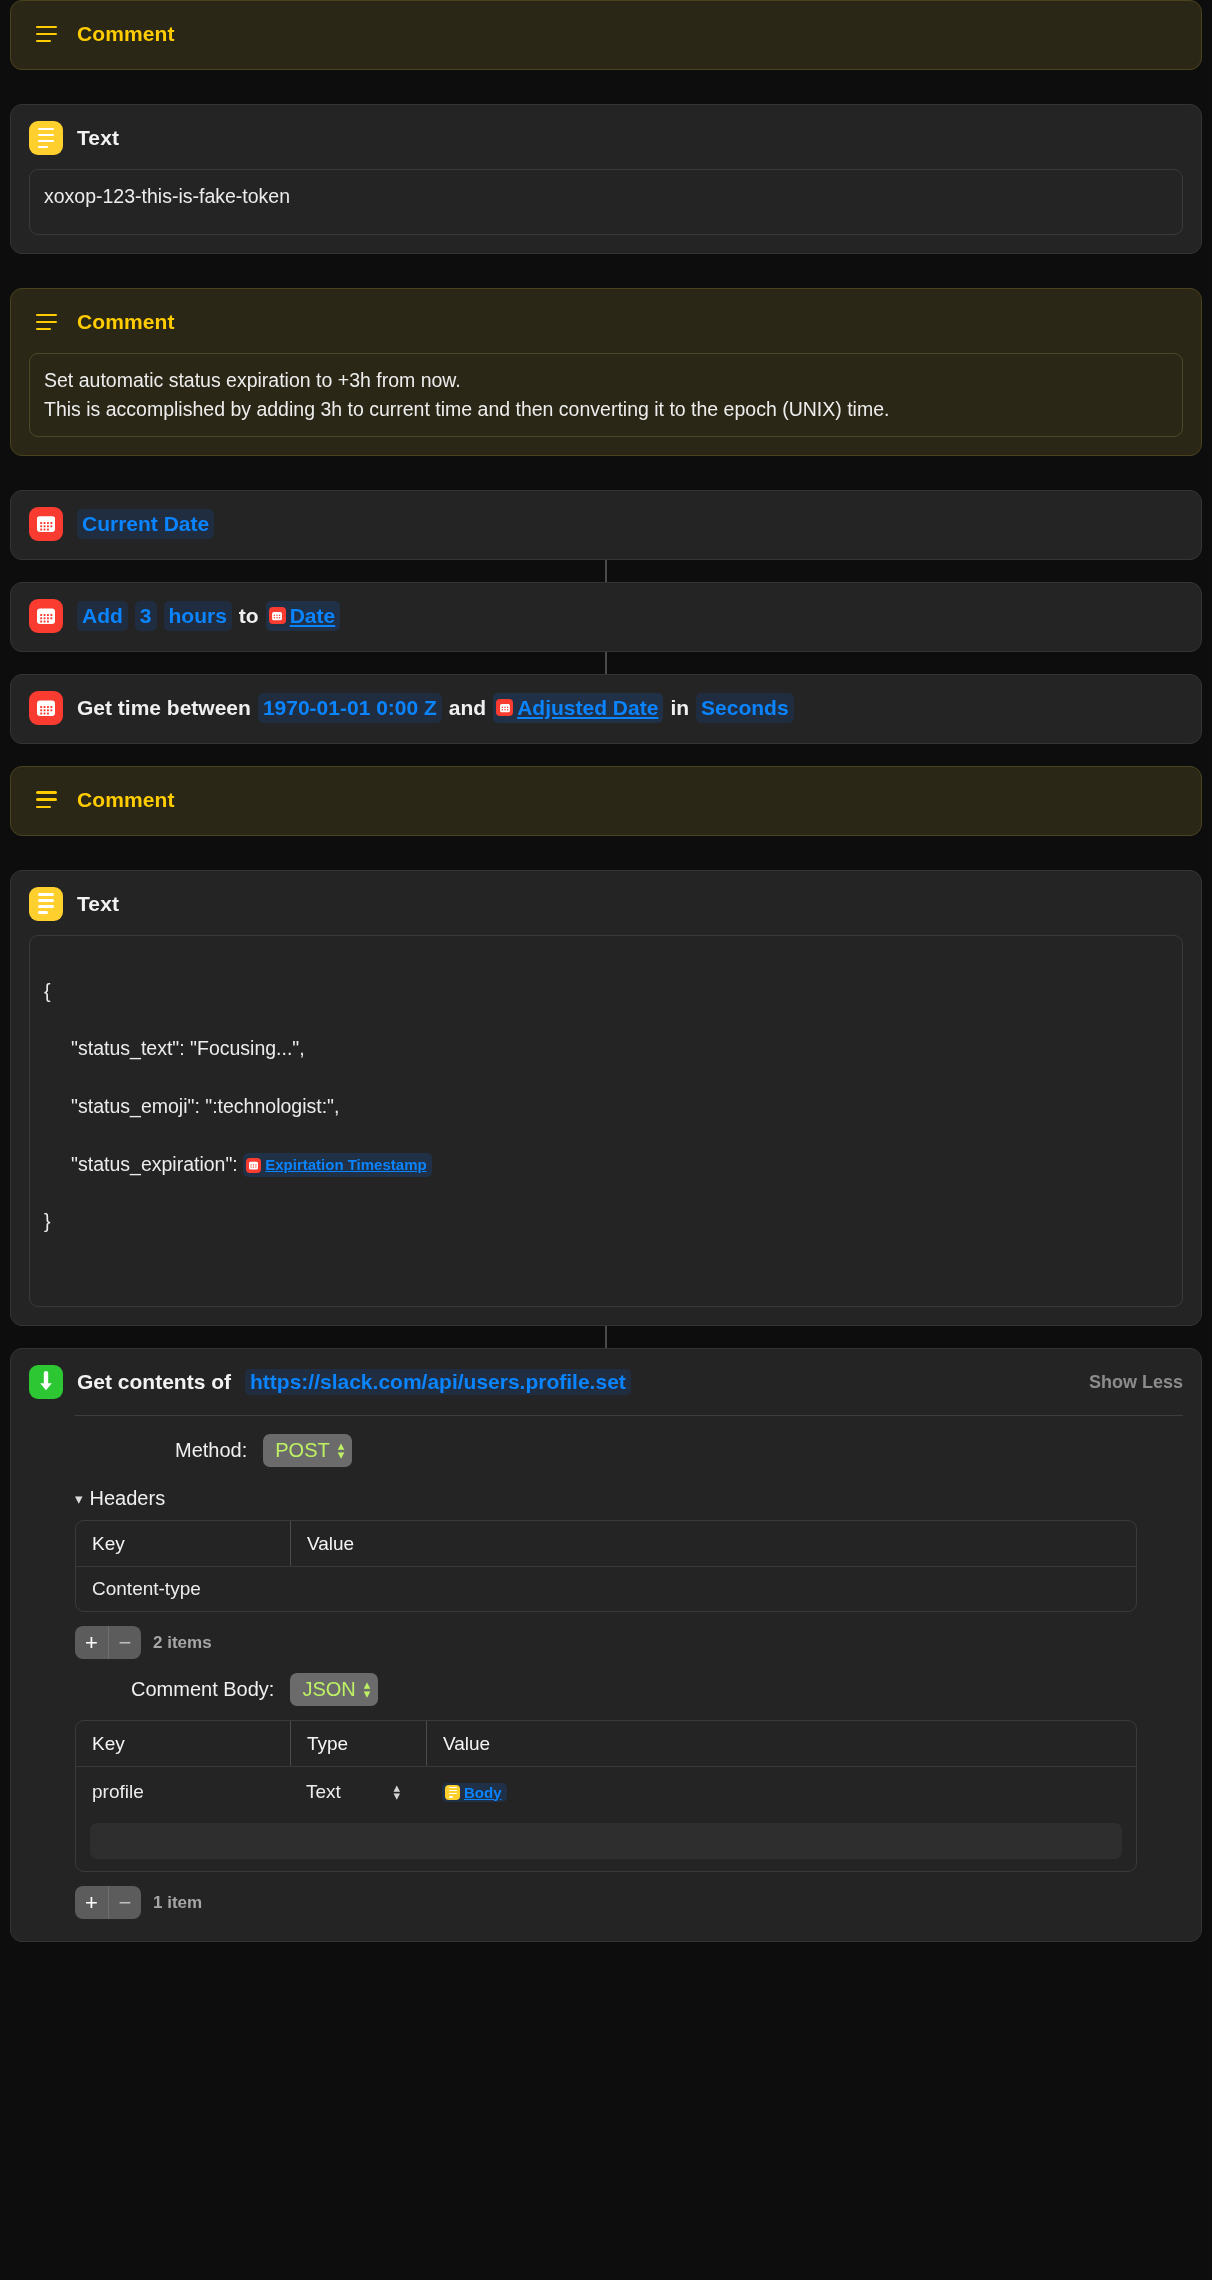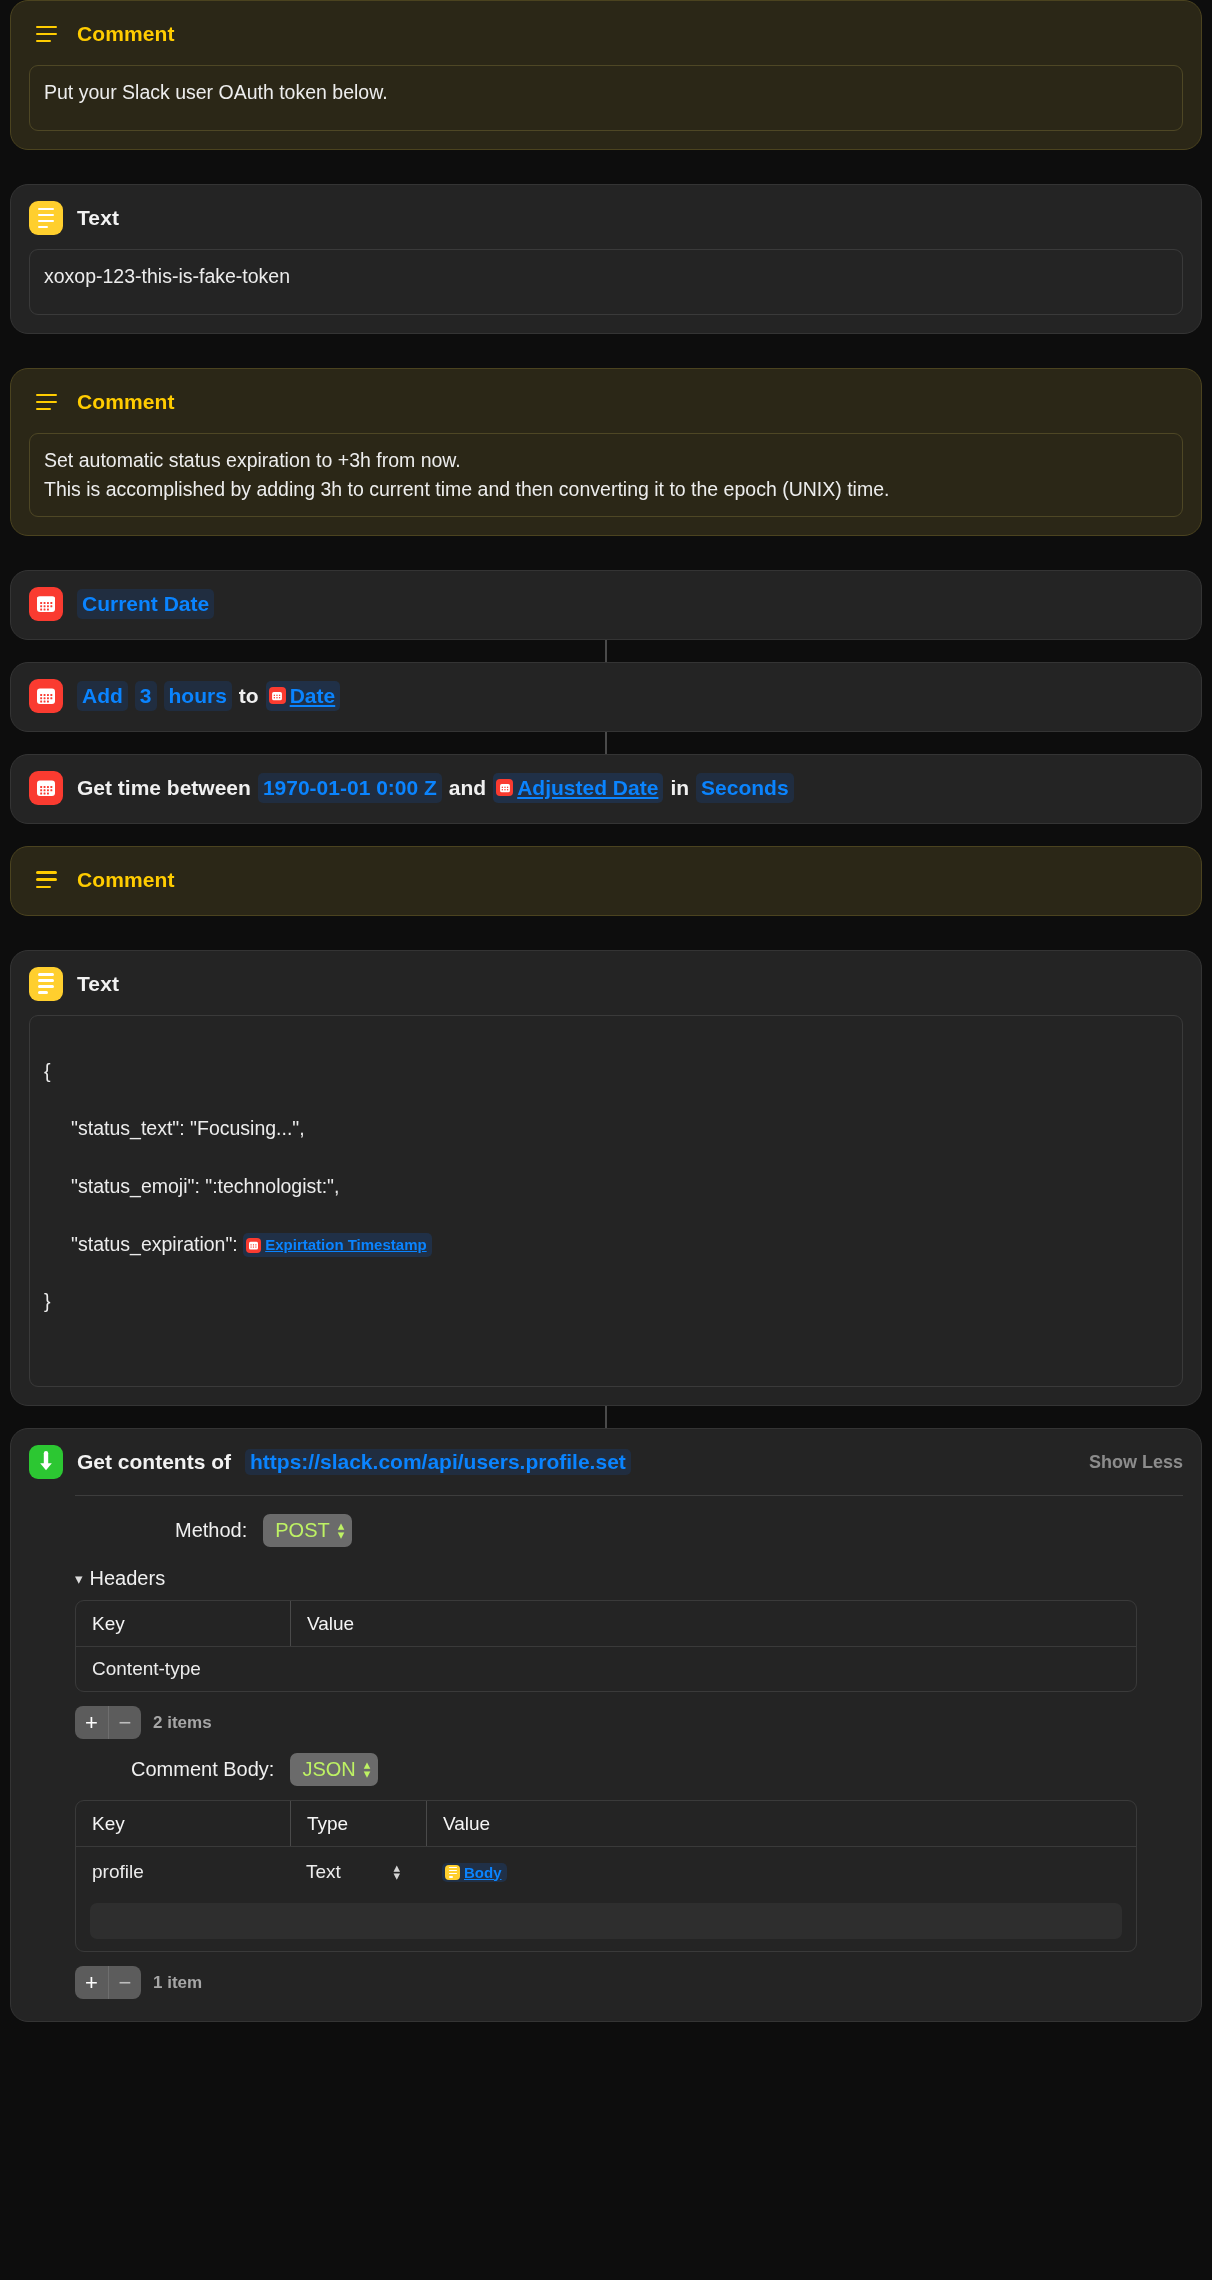--- a/index.html
+++ b/index.html
@@ -12,21 +12,21 @@
   body {
     padding: 0 10px 16px 10px;
     color: #f2f2f2;
   }
 
   
   .card {
     position: relative;
     background: #242424;
     border: 1px solid #343434;
-    border-radius: 18px;
+    border-radius: 12px;
     margin-bottom: 12px;
     padding: 16px 18px 18px 18px;
   }
   .card.comment {
     background: #2b2717;
     border: 1px solid #4b431f;
   }
   .card.tight { margin-bottom: 0; }
 
   
@@ -318,21 +318,20 @@
   <div class="head">
     <span class="icon plain">
       <span class="bars">
           <i></i>
           <i></i>
           <i></i>
         </span>
     </span>
     <span class="title amber">Comment</span>
   </div>
-  <div class="field">Put your Slack user OAuth token below.</div>
 </div>
 
 <div class="gap"></div>
 
 <div class="card">
   <div class="head">
     <span class="icon yellow">
       <span class="tbars">
           <i></i>
           <i></i>

